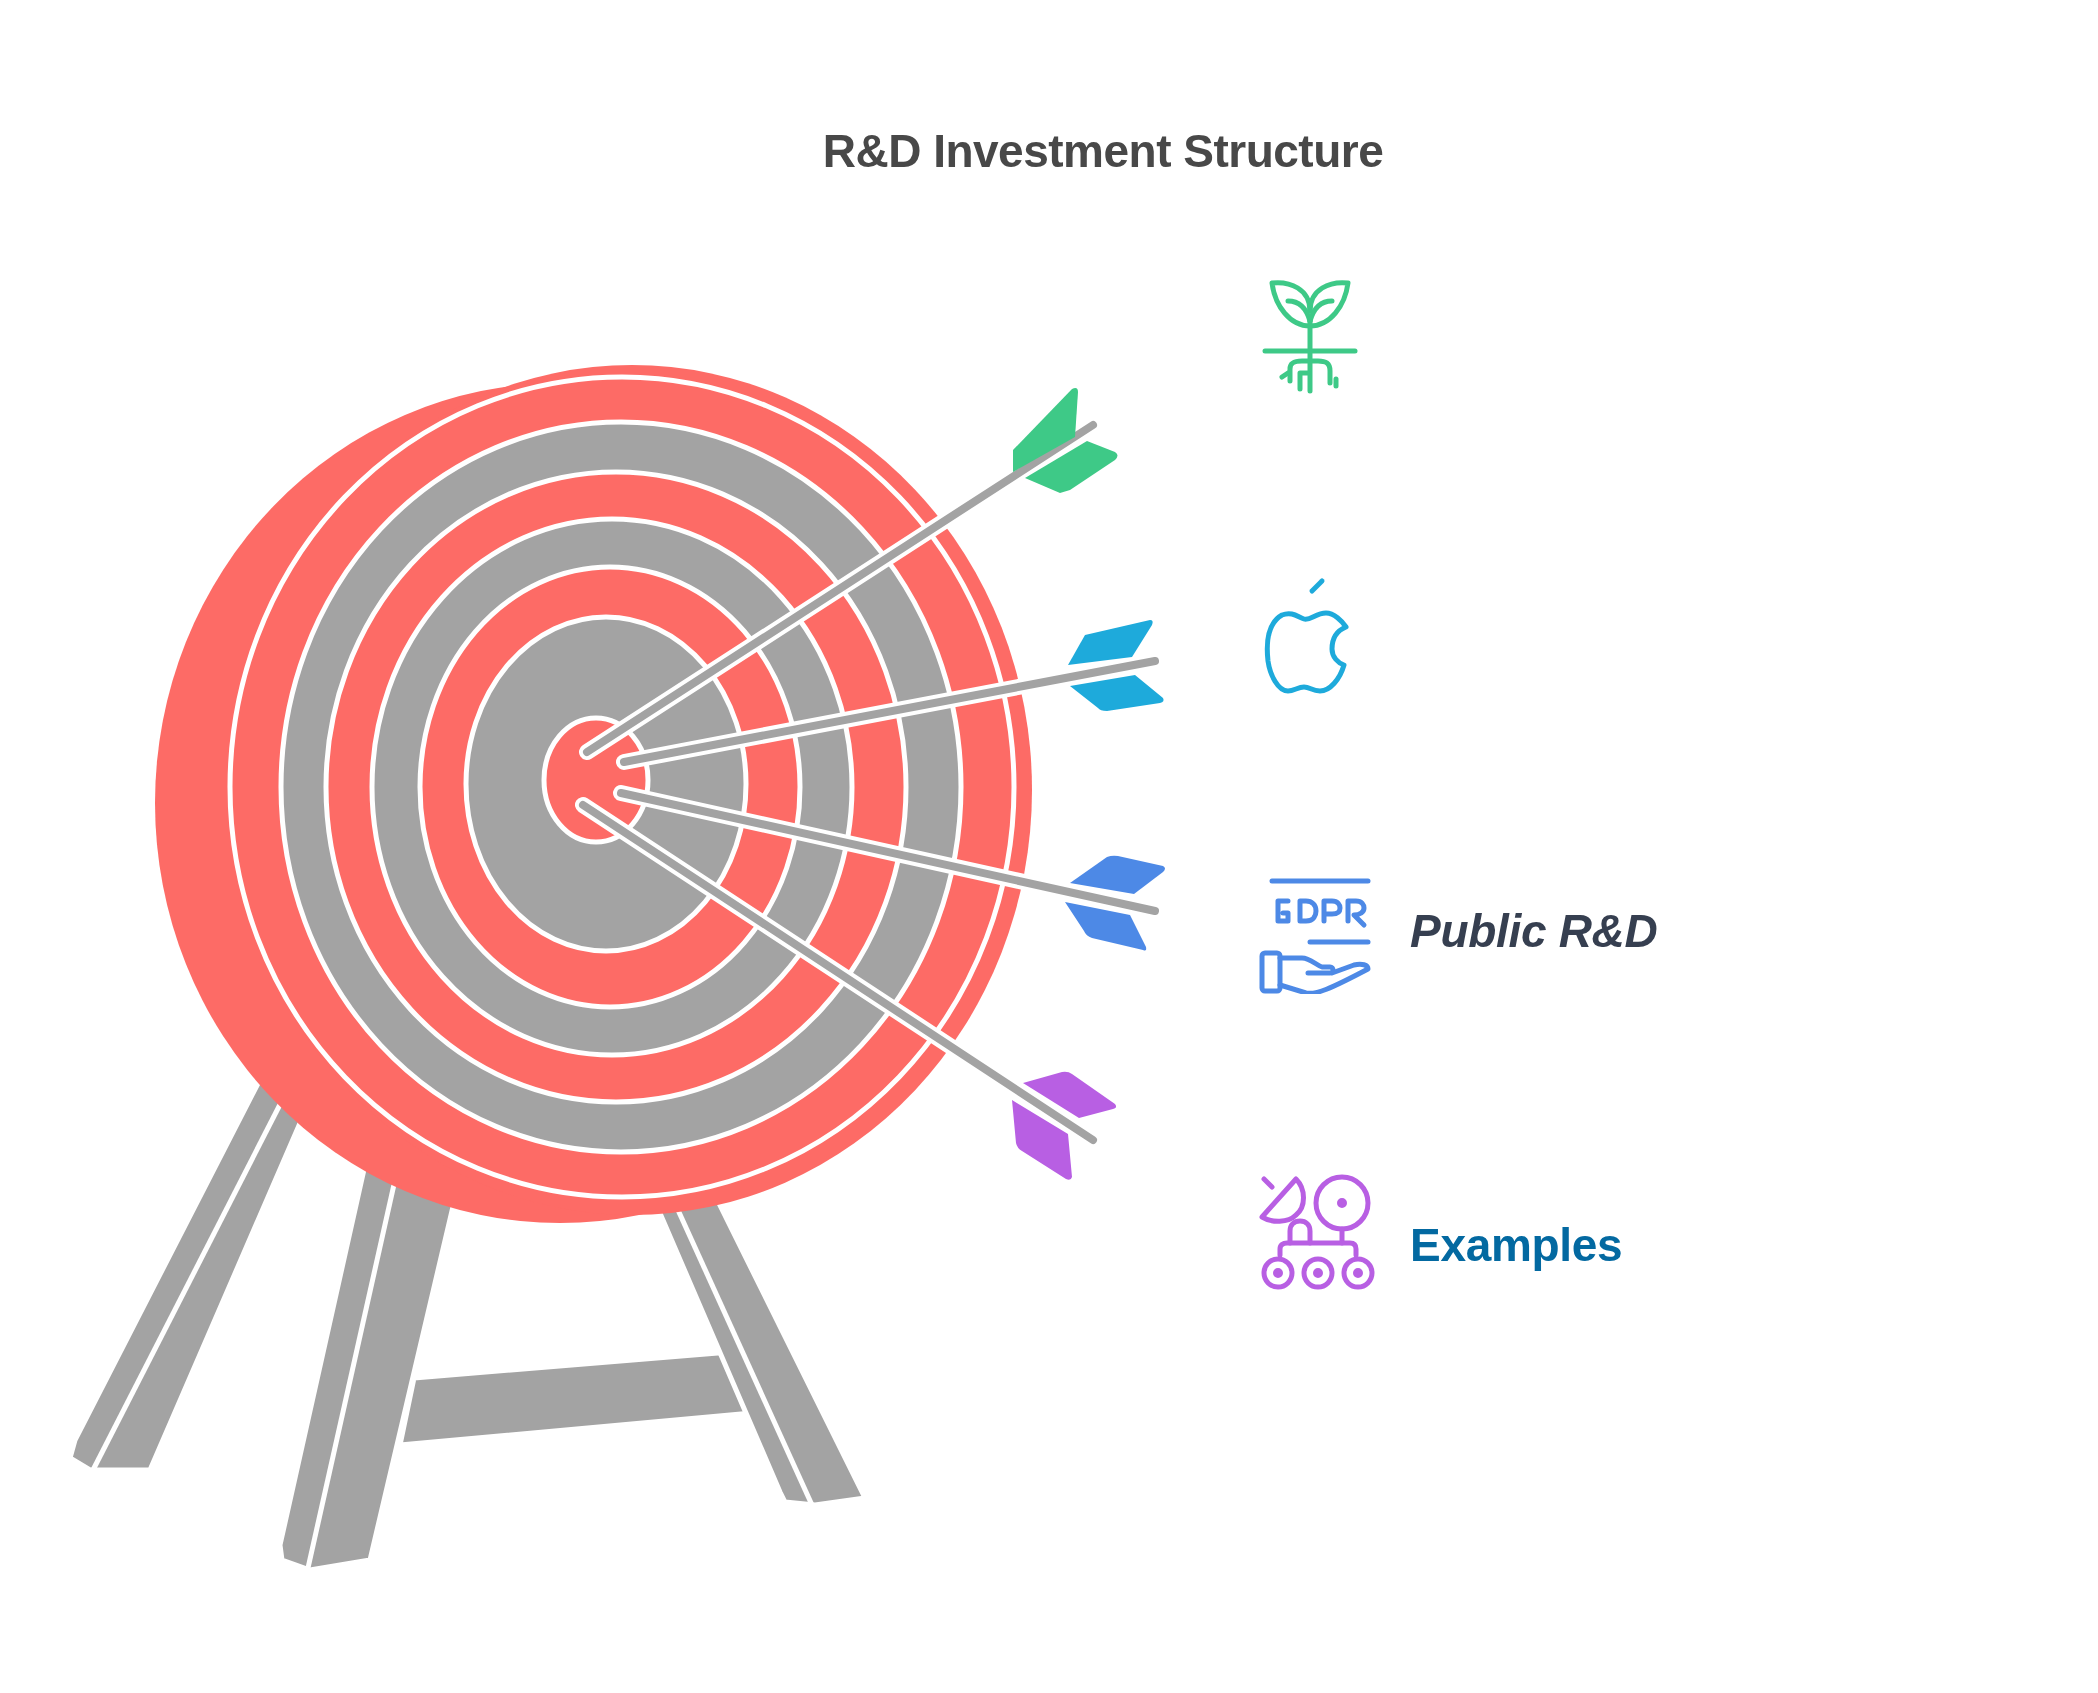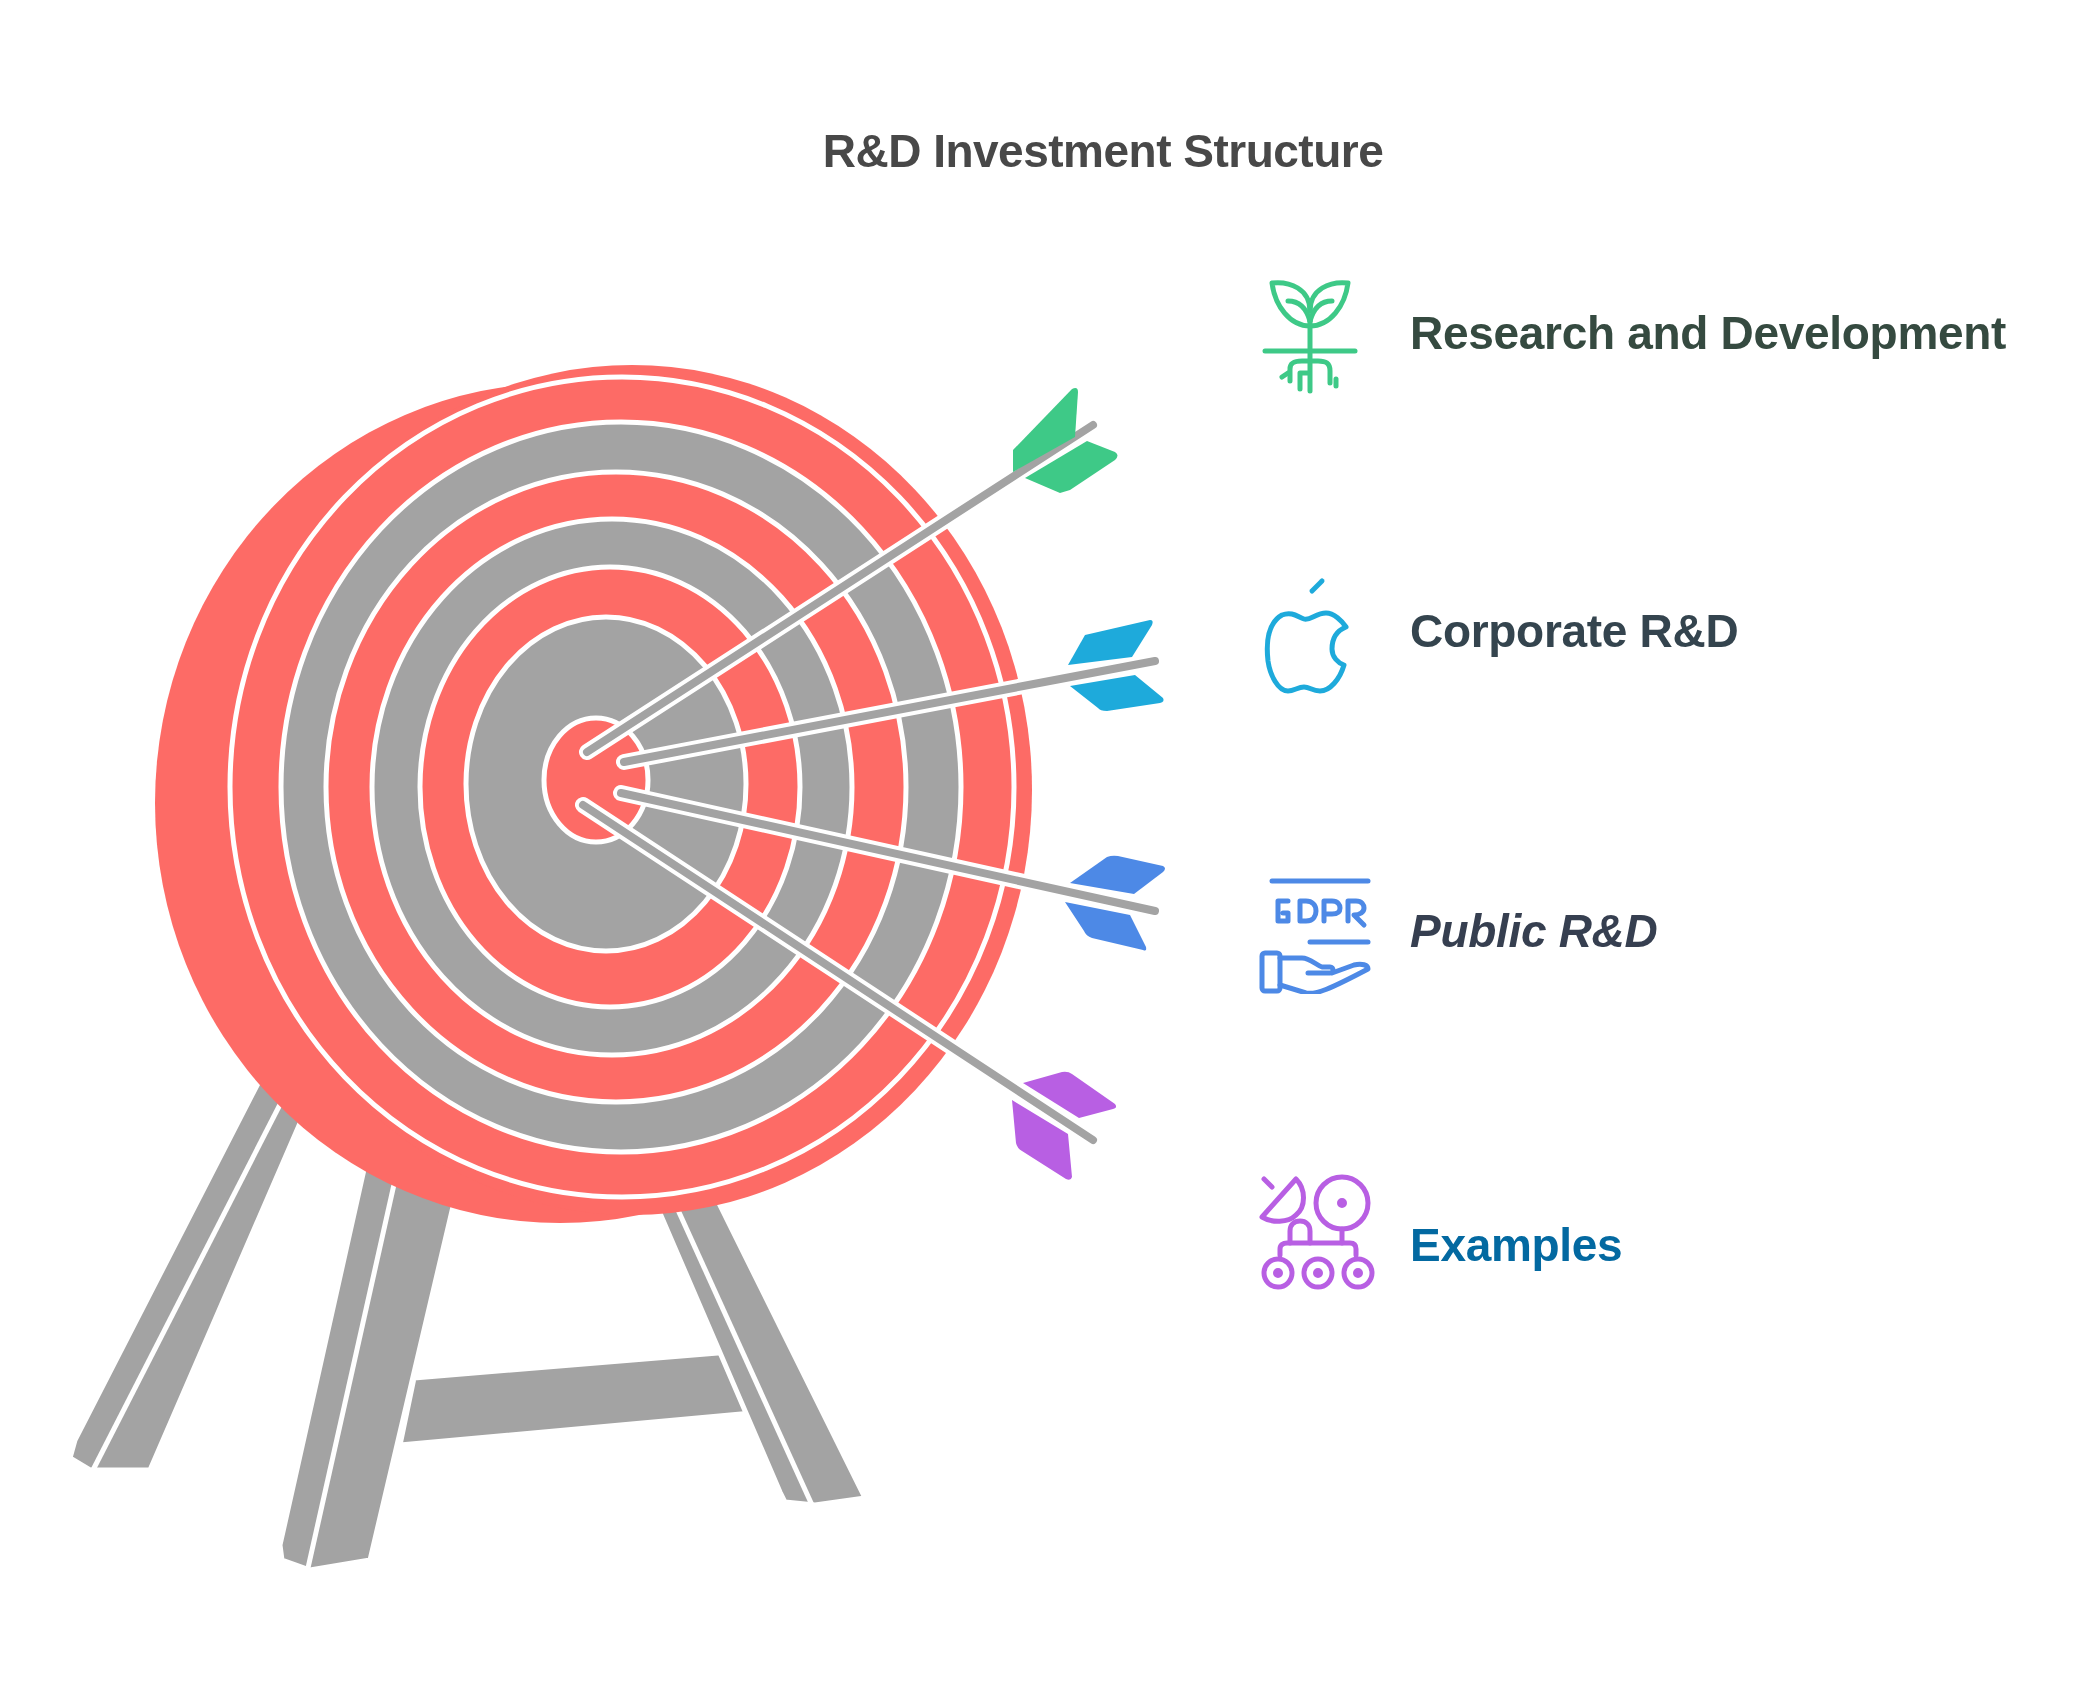--- a/index.html
+++ b/index.html
@@ -82,29 +82,27 @@
     <path d="M60 55 C80 55 95 35 98 12 C80 10 60 18 60 40"></path>
     <path d="M38 30 C48 30 56 36 60 50"></path>
     <path d="M82 30 C72 30 64 36 60 50"></path>
     <line x1="60" y1="50" x2="60" y2="120"></line>
     <line x1="15" y1="80" x2="105" y2="80"></line>
     <path d="M40 110 L40 98 C40 92 44 90 52 90 L68 90 C76 90 80 92 80 100 L80 112"></path>
     <path d="M50 118 L50 102 L58 102"></path>
     <path d="M86 108 L86 115"></path>
     <path d="M32 106 L38 102"></path>
   </svg>
-  <span class="label" style="color:#354a40;">Research and Development</span>
 </div>
 
 <div class="item" style="top:566px;">
   <svg class="icon" viewBox="0 0 125 125" fill="none" stroke="#1eaadb" stroke-width="5" stroke-linecap="round" stroke-linejoin="round">
     <path d="M62 22 L72 12"></path>
     <path d="M54 50 C60 52 66 44 76 44 C84 44 92 52 96 58 C86 62 82 70 82 80 C82 88 88 94 94 96 C90 110 80 122 70 122 C62 122 60 118 54 118 C48 118 44 122 38 122 C28 122 20 106 18 92 C16 74 18 54 32 46 C42 42 48 48 54 50 Z"></path>
   </svg>
-  <span class="label" style="color:#34444e;">Corporate R&amp;D</span>
 </div>
 
 <div class="item" style="top:866px;">
   <svg class="icon" viewBox="0 0 125 125" fill="none" stroke="#4d89e6" stroke-width="5" stroke-linecap="round" stroke-linejoin="round">
     <line x1="22" y1="12" x2="118" y2="12"></line>
     <path d="M38 32 L28 32 L28 52 L38 52 L38 44 L33 44"></path>
     <path d="M50 32 L50 52 L56 52 C64 52 66 46 66 42 C66 36 62 32 56 32 Z"></path>
     <path d="M74 52 L74 32 L82 32 C88 32 90 36 90 39 C90 43 88 45 82 45 L74 45"></path>
     <path d="M98 52 L98 32 L106 32 C112 32 114 36 114 39 C114 43 110 46 104 46 L114 56"></path>
     <line x1="60" y1="73" x2="118" y2="73"></line>

